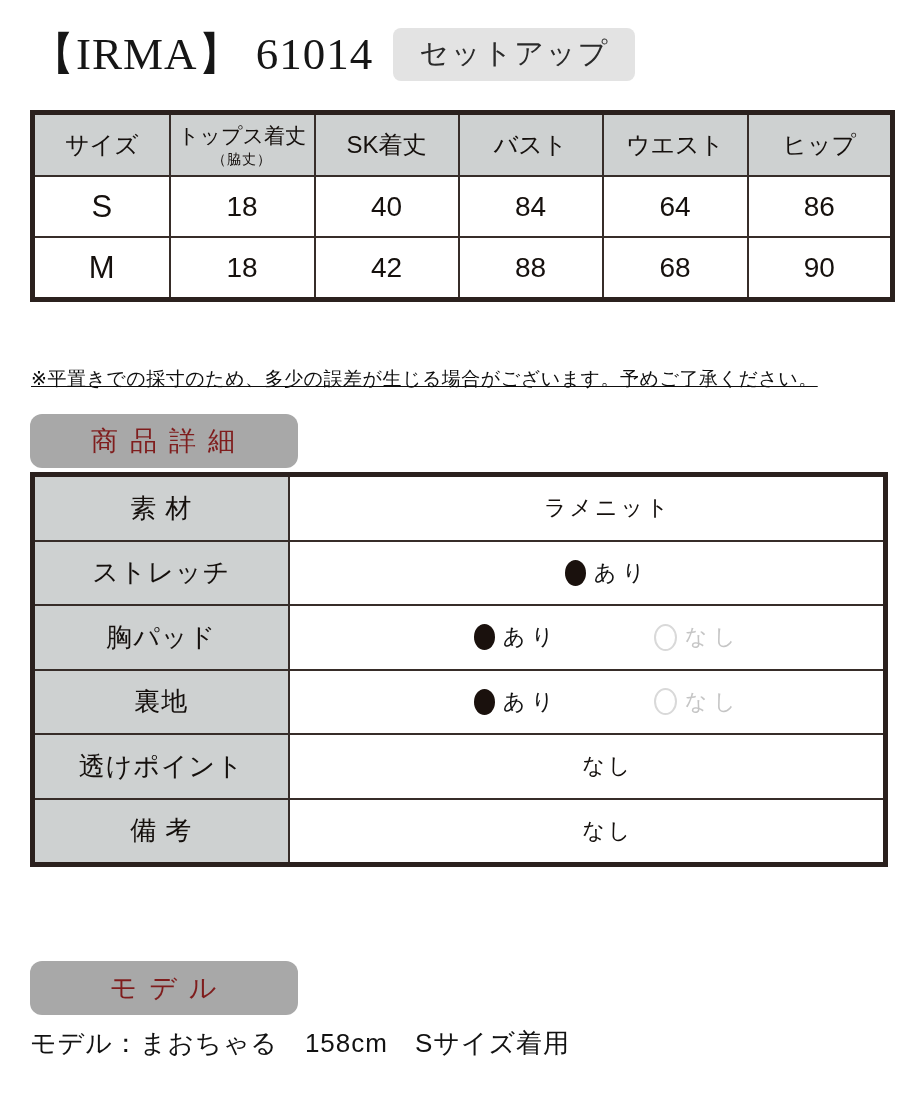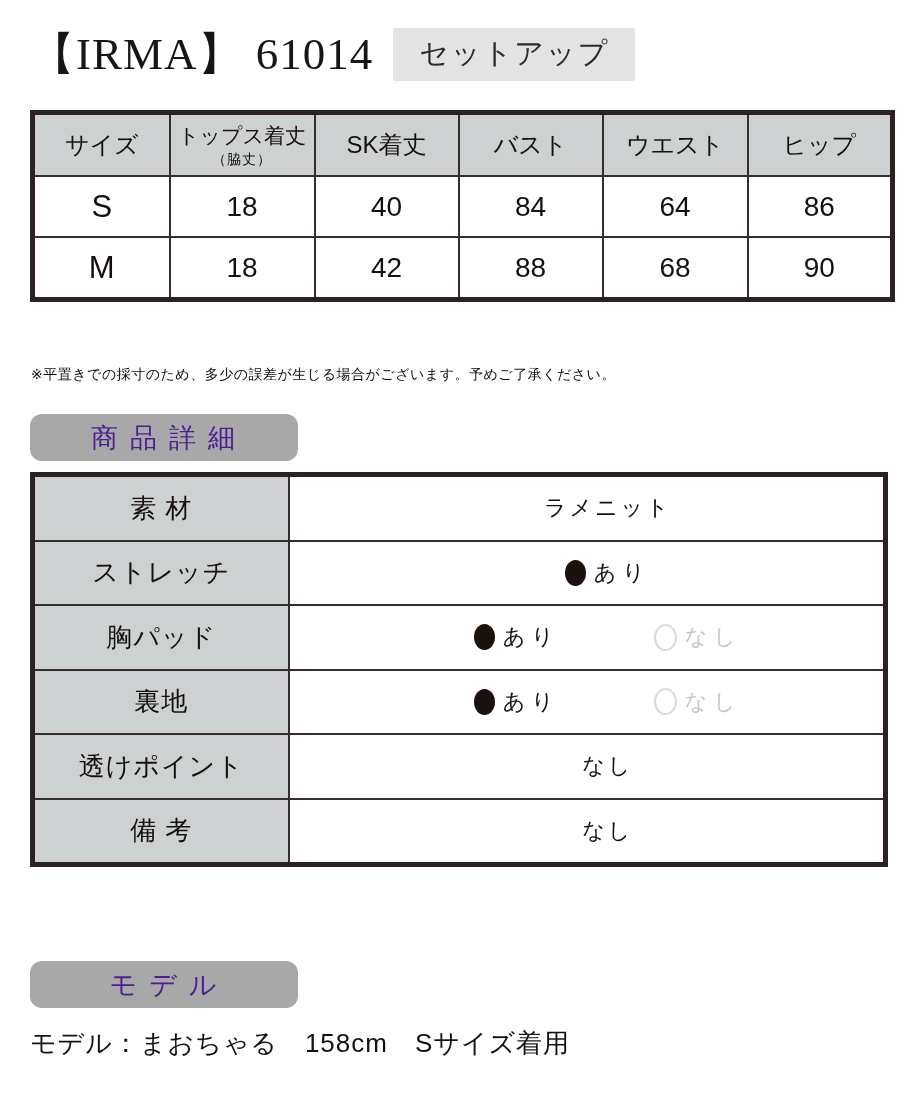--- a/index.html
+++ b/index.html
@@ -3,39 +3,39 @@
 <meta charset="utf-8">
 <style>
   html,body{margin:0;padding:0;background:#ffffff;}
   .page{position:relative;width:920px;height:1104px;background:#ffffff;overflow:hidden;
         font-family:"Liberation Sans","DejaVu Sans",sans-serif;color:#1a1a1a;}
 
   
   .header{position:absolute;left:30px;top:24px;display:flex;align-items:center;gap:20px;}
   .title{font-family:"Liberation Serif","DejaVu Serif",serif;font-size:45px;color:#161616;
          letter-spacing:1px;white-space:nowrap;}
-  .setup-badge{background:#e3e3e3;border-radius:2px;height:53px;display:flex;align-items:center;
+  .setup-badge{background:#e3e3e3;border-radius:8px;height:53px;display:flex;align-items:center;
          padding:0 26px;font-size:29px;color:#2a2a2a;letter-spacing:2px;}
 
   
   table{border-collapse:collapse;table-layout:fixed;}
   .size-table{position:absolute;left:30px;top:110px;width:860px;border:5px solid #2b211e;}
   .size-table th,.size-table td{border:2px solid #372d29;text-align:center;vertical-align:middle;padding:0;}
   .size-table th{background:#ced1d1;height:60px;font-size:24px;font-weight:500;color:#15100d;}
   .size-table th .th-sub{display:block;font-size:14px;font-weight:400;margin-top:1px;letter-spacing:1px;}
   .size-table th.two-line{font-size:21px;}
   .size-table td{height:59px;background:#ffffff;font-size:28px;color:#15100d;}
   .size-table td.size-col{font-size:31px;}
 
   
-  .note{position:absolute;left:31px;top:366px;font-size:14px;color:#0e0e0e;letter-spacing:0.5px;}
+  .note{position:absolute;left:31px;top:366px;font-size:19px;color:#0e0e0e;letter-spacing:0.5px;text-decoration:underline;}
 
   
-  .section-badge{position:absolute;left:30px;width:268px;height:47px;background:#a8a8a8;border-radius:12px;
-        color:#4c1d95;font-size:27px;letter-spacing:12px;display:flex;align-items:center;justify-content:center;
+  .section-badge{position:absolute;left:30px;width:268px;height:54px;background:#a8a8a8;border-radius:12px;
+        color:#7f1d1d;font-size:27px;letter-spacing:12px;display:flex;align-items:center;justify-content:center;
         padding-left:10px;box-sizing:border-box;}
   .badge-details{top:414px;}
   .badge-model{top:961px;}
 
   
   .detail-table{position:absolute;left:30px;top:472px;width:858px;border:5px solid #2b211e;}
   .detail-table td{border:2px solid #372d29;height:62.5px;text-align:center;vertical-align:middle;padding:0;}
   .detail-table td.lbl{background:#ced1d1;font-size:26px;width:256px;color:#15100d;letter-spacing:1px;}
   .detail-table td.val{background:#ffffff;font-size:22px;color:#15100d;padding-left:43px;}
   .val .spaced{letter-spacing:3px;}

